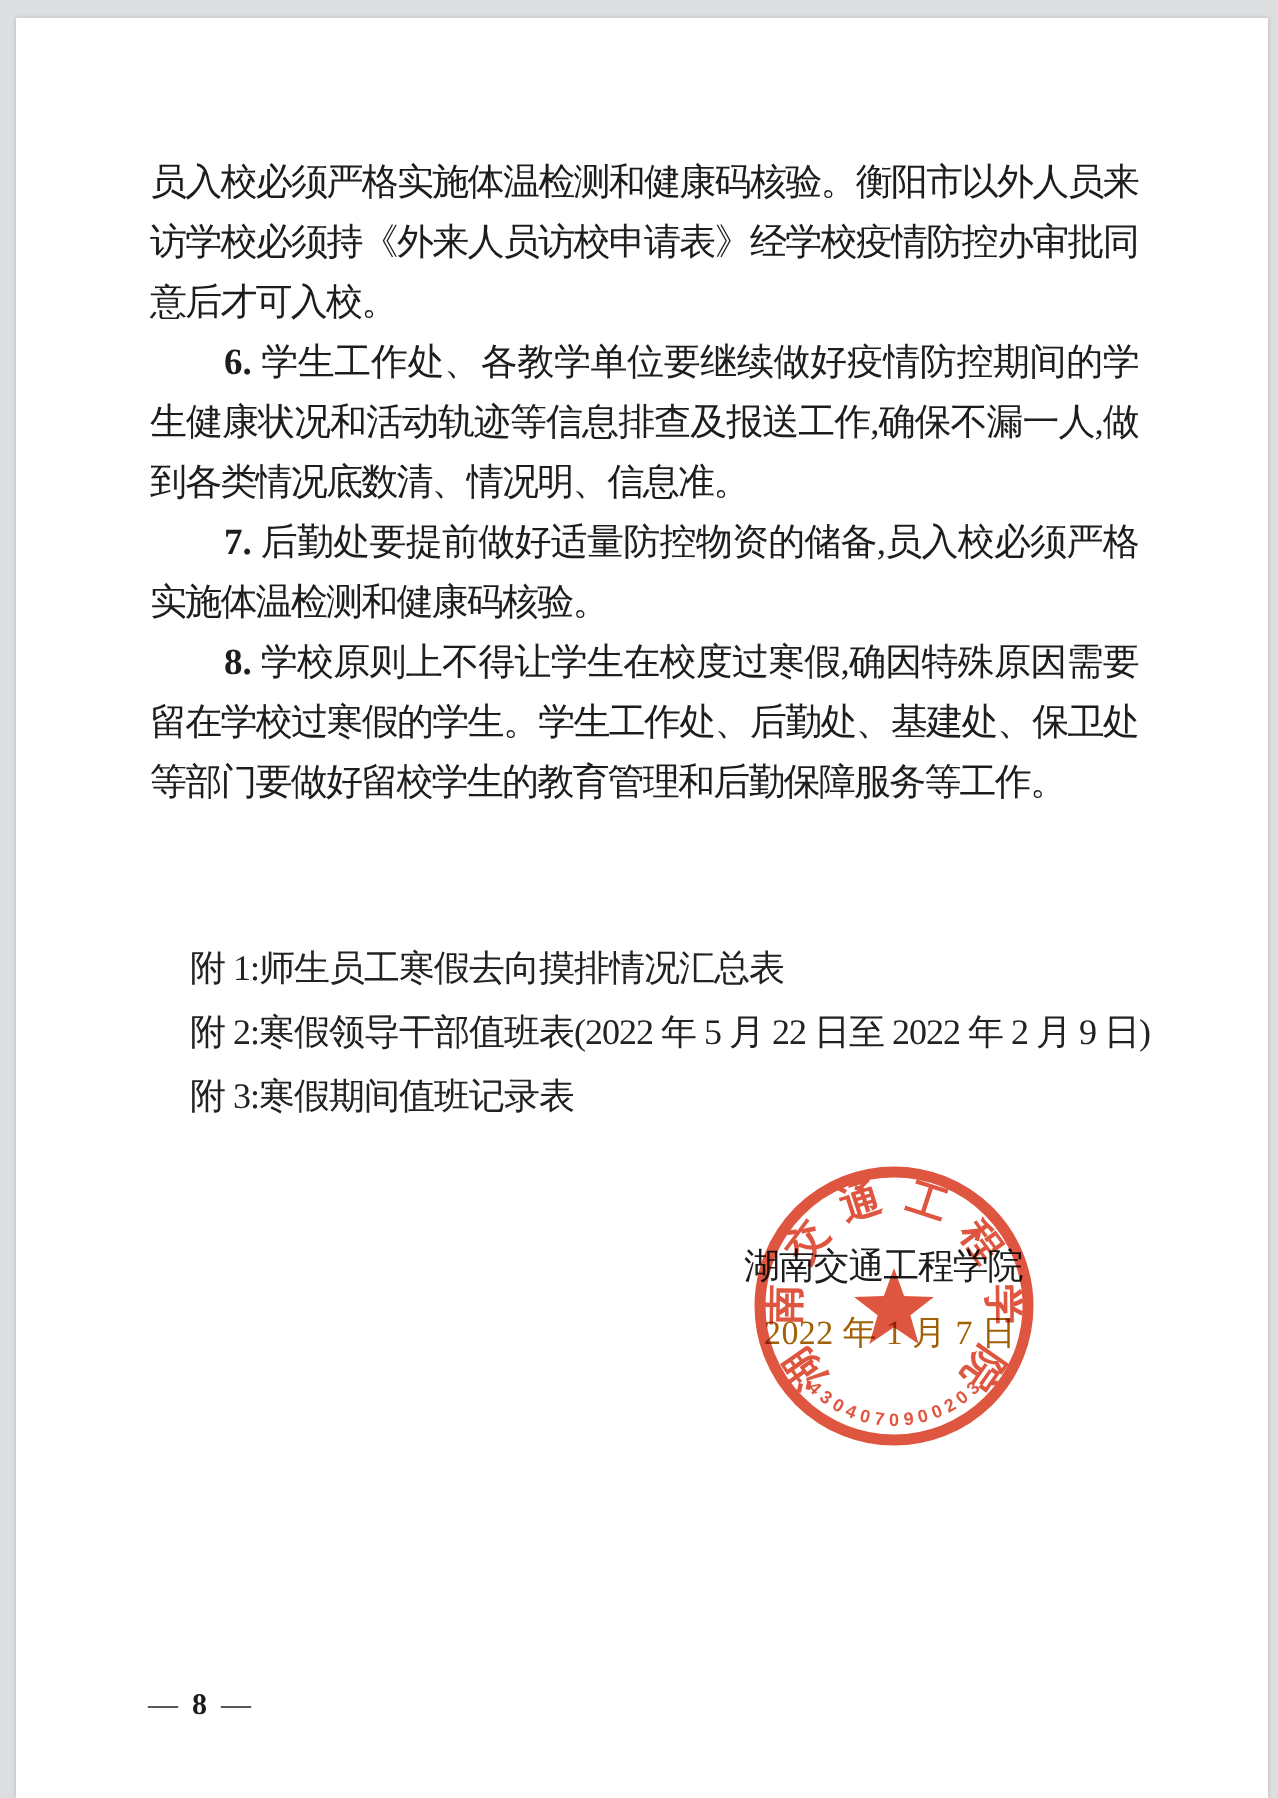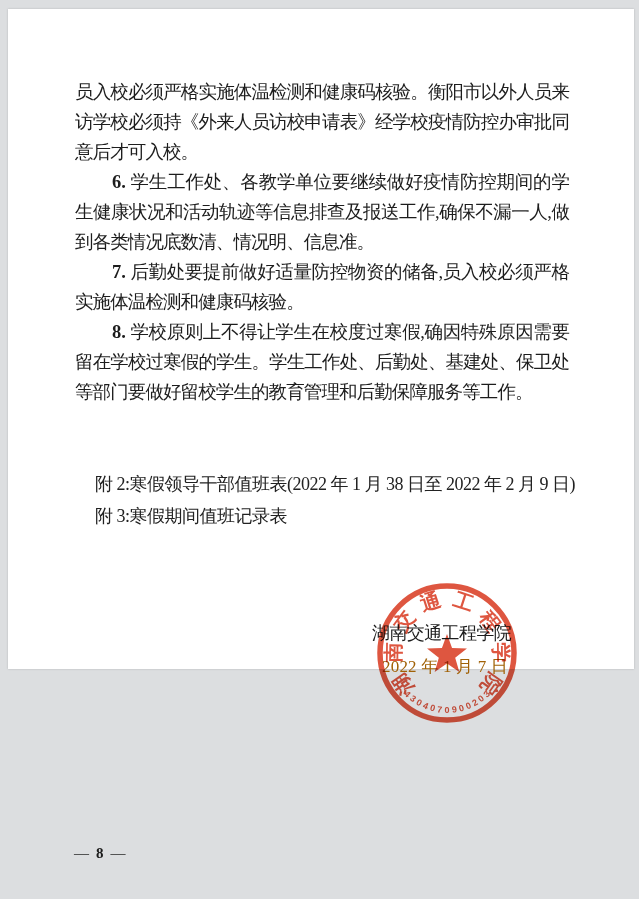--- a/index.html
+++ b/index.html
@@ -9,21 +9,21 @@
     height: 899px;
     overflow: hidden;
     background: #dcdee0;
     font-family: "Liberation Serif", "DejaVu Serif", serif;
   }
   .page {
     position: absolute;
     left: 8px;
     top: 9px;
     width: 626px;
-    height: 660px;
+    height: 890px;
     background: #ffffff;
     box-shadow: 0 0 2px rgba(0,0,0,0.18);
   }
   
   .body-text {
     position: absolute;
     left: 67px;
     top: 68px;
     width: 494px;
     font-size: 18.5px;
@@ -120,21 +120,22 @@
 <div class="page">
 
   <div class="body-text">
     <p><span>员入校必须严格实施体温检测和健康码核验。衡阳市以外人员来访学校必须持《外来人员访校申请表》经学校疫情防控办审批同意后才可入校。</span></p>
     <p class="ind"><span class="pnum">6.</span><span>学生工作处、各教学单位要继续做好疫情防控期间的学生健康状况和活动轨迹等信息排查及报送工作,确保不漏一人,做到各类情况底数清、情况明、信息准。</span></p>
     <p class="ind"><span class="pnum">7.</span><span>后勤处要提前做好适量防控物资的储备,员入校必须严格实施体温检测和健康码核验。</span></p>
     <p class="ind"><span class="pnum">8.</span><span>学校原则上不得让学生在校度过寒假,确因特殊原因需要留在学校过寒假的学生。学生工作处、后勤处、基建处、保卫处等部门要做好留校学生的教育管理和后勤保障服务等工作。</span></p>
   </div>
 
   <div class="attachments">
-    <div>附 2:寒假领导干部值班表(2022 年 1 月 38 日至 2022 年 2 月 9 日)</div>
+    <div>附 1:师生员工寒假去向摸排情况汇总表</div>
+    <div>附 2:寒假领导干部值班表(2022 年 5 月 22 日至 2022 年 2 月 9 日)</div>
     <div>附 3:寒假期间值班记录表</div>
   </div>
 
   <div class="sig-org">湖南交通工程学院</div>
   <div class="sig-date">2022 年 1 月 7 日</div>
 
   <svg class="seal-svg" id="seal-svg" viewBox="0 0 170 170" aria-hidden="true">
     <circle class="seal-ring" cx="85" cy="85" r="67" fill="none" stroke-width="5.5" stroke="#dc472f"></circle>
     <polygon class="seal-star" points="85,66 90.05,80.04 104.97,80.51 93.18,89.66 97.34,103.99 85,95.6 72.66,103.99 76.82,89.66 65.03,80.51 79.95,80.04" fill="#dc472f"></polygon>
     <g id="seal-arc-g">

